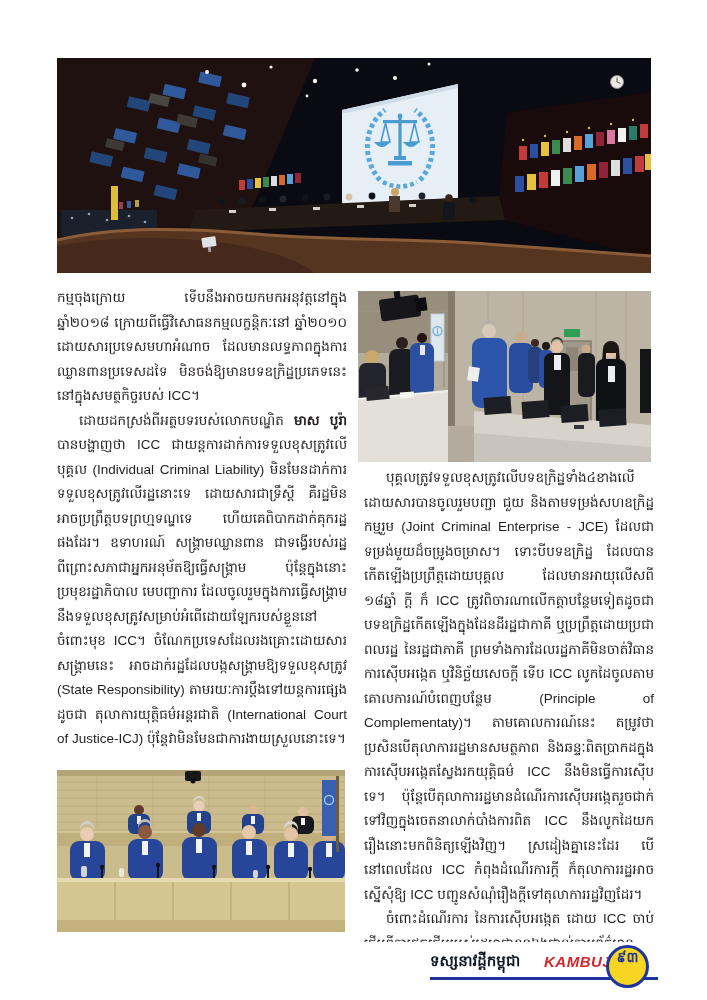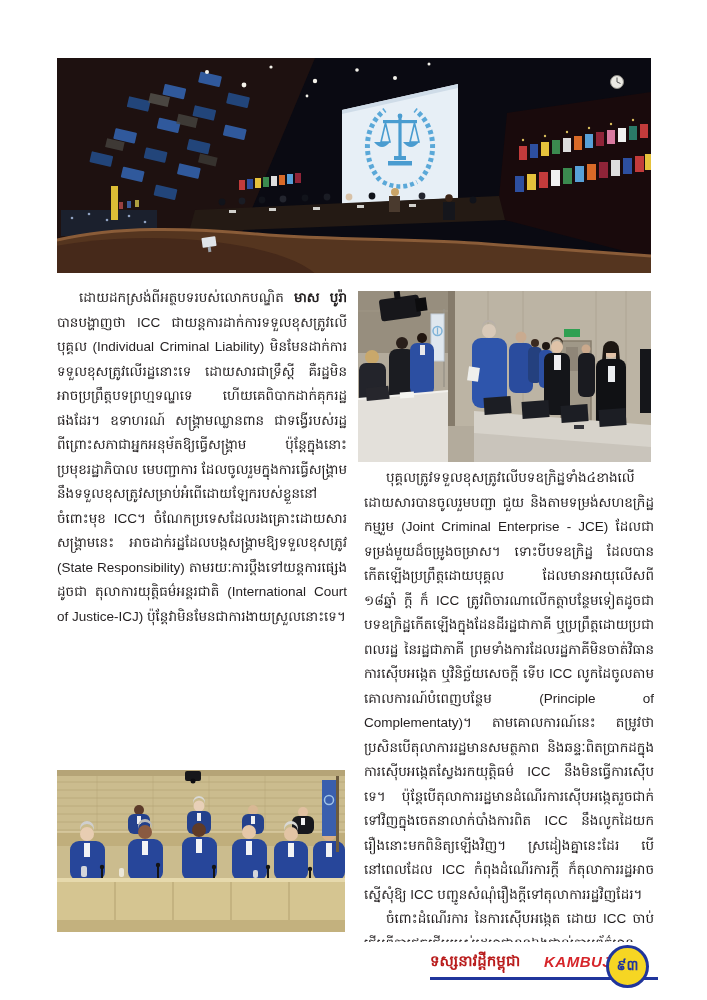--- a/index.html
+++ b/index.html
@@ -32,32 +32,32 @@
   .col p.indent { text-indent: 22px; }
   .author-name { font-weight: bold; margin-top: 44px; }
 
   .footer { position: absolute; left: 420px; top: 944px; width: 240px; height: 50px; }
   .footer-rule {
     position: absolute; left: 10px; right: 2px; top: 33px; height: 2.5px;
     background: #20359c;
   }
   .mag-kh {
     position: absolute; left: 10px; top: 7px;
-    font-size: 15px; font-weight: bold; color: #b91c1c; white-space: nowrap;
+    font-size: 15px; font-weight: bold; color: #0f172a; white-space: nowrap;
   }
   .mag-la {
     position: absolute; left: 124px; top: 9px;
     font-size: 15px; font-weight: bold; font-style: italic;
     color: #d6252a; letter-spacing: 0.5px; white-space: nowrap;
   }
   .page-badge {
     position: absolute; left: 186px; top: 1px;
     width: 43px; height: 43px; border-radius: 50%;
     background: #f6d623; border: 3px solid #20359c;
-    display: flex; align-items: center; justify-content: center;
+    display: flex; align-items: flex-start; justify-content: center;
     color: #20359c; font-weight: bold; font-size: 14px;
     z-index: 2;
   }
 </style>
 </head>
 <body>
 
 <figure class="photo" id="photo-top">
   <svg viewBox="0 0 594 215" preserveAspectRatio="none">
     <defs>
@@ -229,20 +229,21 @@
       <ellipse cx="92" cy="232" rx="175" ry="52" fill="#46291a"></ellipse>
       <g transform="rotate(-8 152 184)">
         <rect x="145" y="179" width="14" height="10" rx="1" fill="#dfe3e8"></rect>
         <rect x="150" y="189" width="3" height="5" fill="#9aa0a8"></rect>
       </g>
     </g>
   </svg>
 </figure>
 
 <div class="col" id="col-left">
+  <p>កម្មចុងក្រោយ ទើបនឹងអាចយកមកអនុវត្តនៅក្នុង ឆ្នាំ២០១៨ ក្រោយពីធ្វើវិសោធនកម្មលក្ខន្តិកៈនៅ ឆ្នាំ២០១០ ដោយសារប្រទេសមហាអំណាច ដែលមានលទ្ធភាពក្នុងការឈ្លានពានប្រទេសដទៃ មិនចង់ឱ្យមានបទឧក្រិដ្ឋប្រភេទនេះនៅក្នុងសមត្ថកិច្ចរបស់ ICC។</p>
   <p class="indent"><span>ដោយដកស្រង់ពីអត្ថបទរបស់លោកបណ្ឌិត </span><span class="author-name">មាស បូរ៉ា</span><span> បានបង្ហាញថា ICC ជាយន្តការដាក់ការទទួលខុសត្រូវលើបុគ្គល (Individual Criminal Liability) មិនមែនដាក់ការទទួលខុសត្រូវលើរដ្ឋនោះទេ ដោយសារជាទ្រឹស្តី គឺរដ្ឋមិនអាចប្រព្រឹត្តបទព្រហ្មទណ្ឌទេ ហើយគេពិបាកដាក់គុករដ្ឋផងដែរ។ ឧទាហរណ៍ សង្គ្រាមឈ្លានពាន ជាទង្វើរបស់រដ្ឋ ពីព្រោះសភាជាអ្នកអនុម័តឱ្យធ្វើសង្គ្រាម ប៉ុន្តែក្នុងនោះប្រមុខរដ្ឋាភិបាល មេបញ្ជាការ ដែលចូលរួមក្នុងការធ្វើសង្គ្រាមនឹងទទួលខុសត្រូវសម្រាប់អំពើដោយឡែករបស់ខ្លួននៅ ចំពោះមុខ ICC។ ចំណែកប្រទេសដែលរងគ្រោះដោយសារសង្គ្រាមនេះ អាចដាក់រដ្ឋដែលបង្កសង្គ្រាមឱ្យទទួលខុសត្រូវ (State Responsibility) តាមរយៈការប្ដឹងទៅយន្តការផ្សេងដូចជា តុលាការយុត្តិធម៌អន្តរជាតិ (International Court of Justice-ICJ) ប៉ុន្តែវាមិនមែនជាការងាយស្រួលនោះទេ។</span></p>
 </div>
 
 <figure class="photo" id="photo-right">
   <svg viewBox="0 0 293 171" preserveAspectRatio="none">
     <rect width="293" height="171" fill="#b3ab9c"></rect>
     <rect x="95" y="0" width="198" height="135" fill="#bcb4a4"></rect>
     <rect x="0" y="0" width="95" height="62" fill="#978e7e"></rect>
     <rect x="90" y="0" width="7" height="135" fill="#857b6b"></rect>
     <g stroke="#a59c8a" stroke-width="1" opacity=".6">

